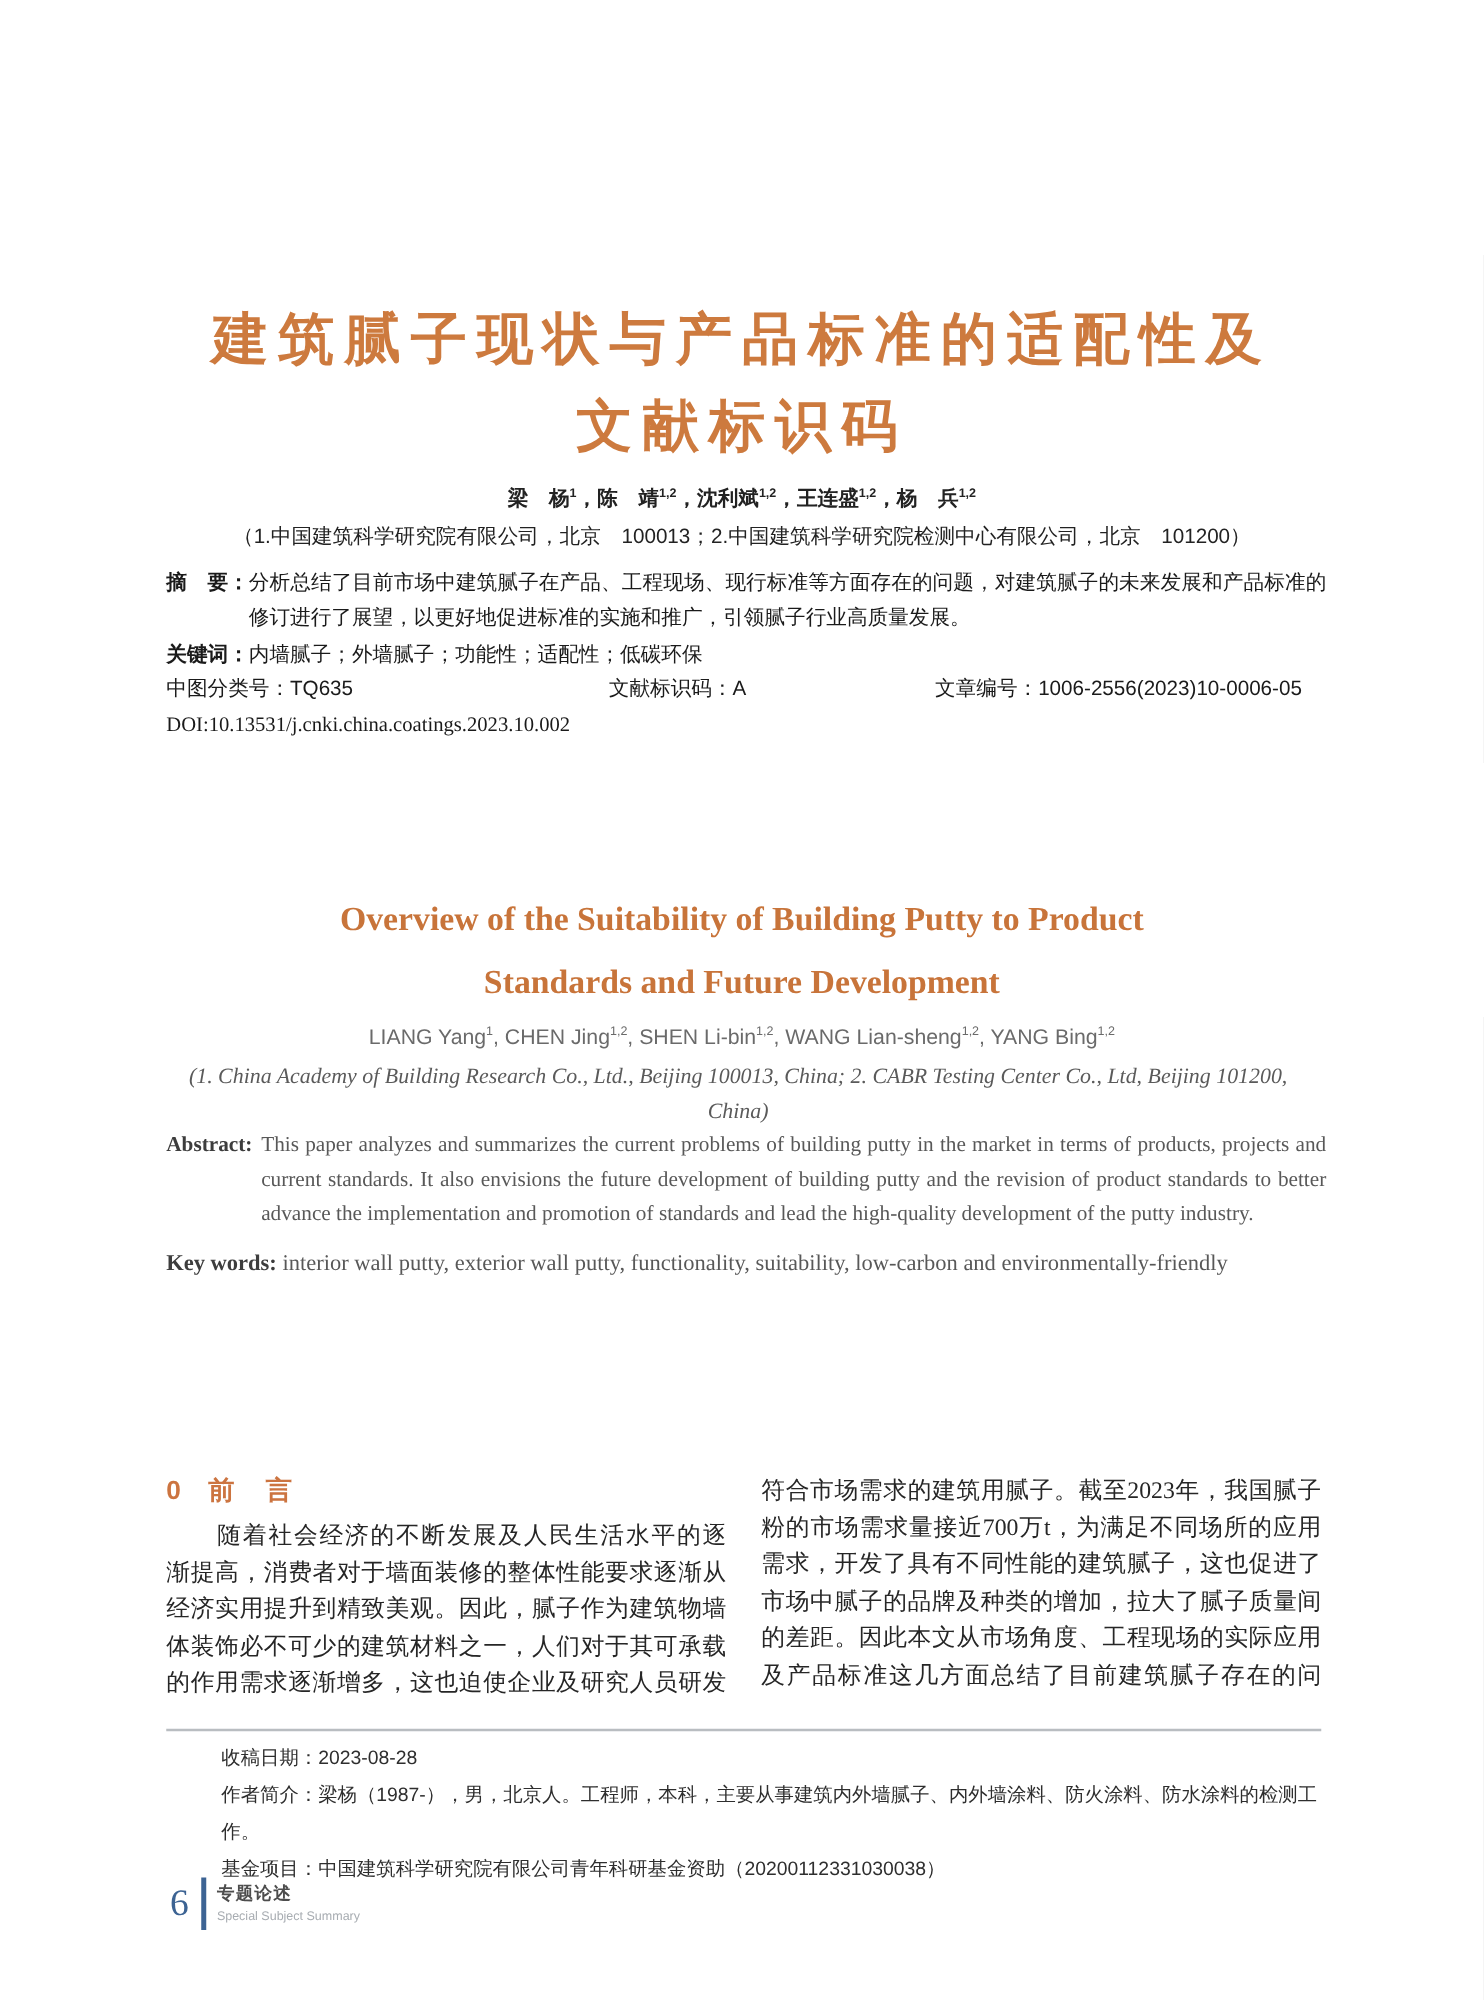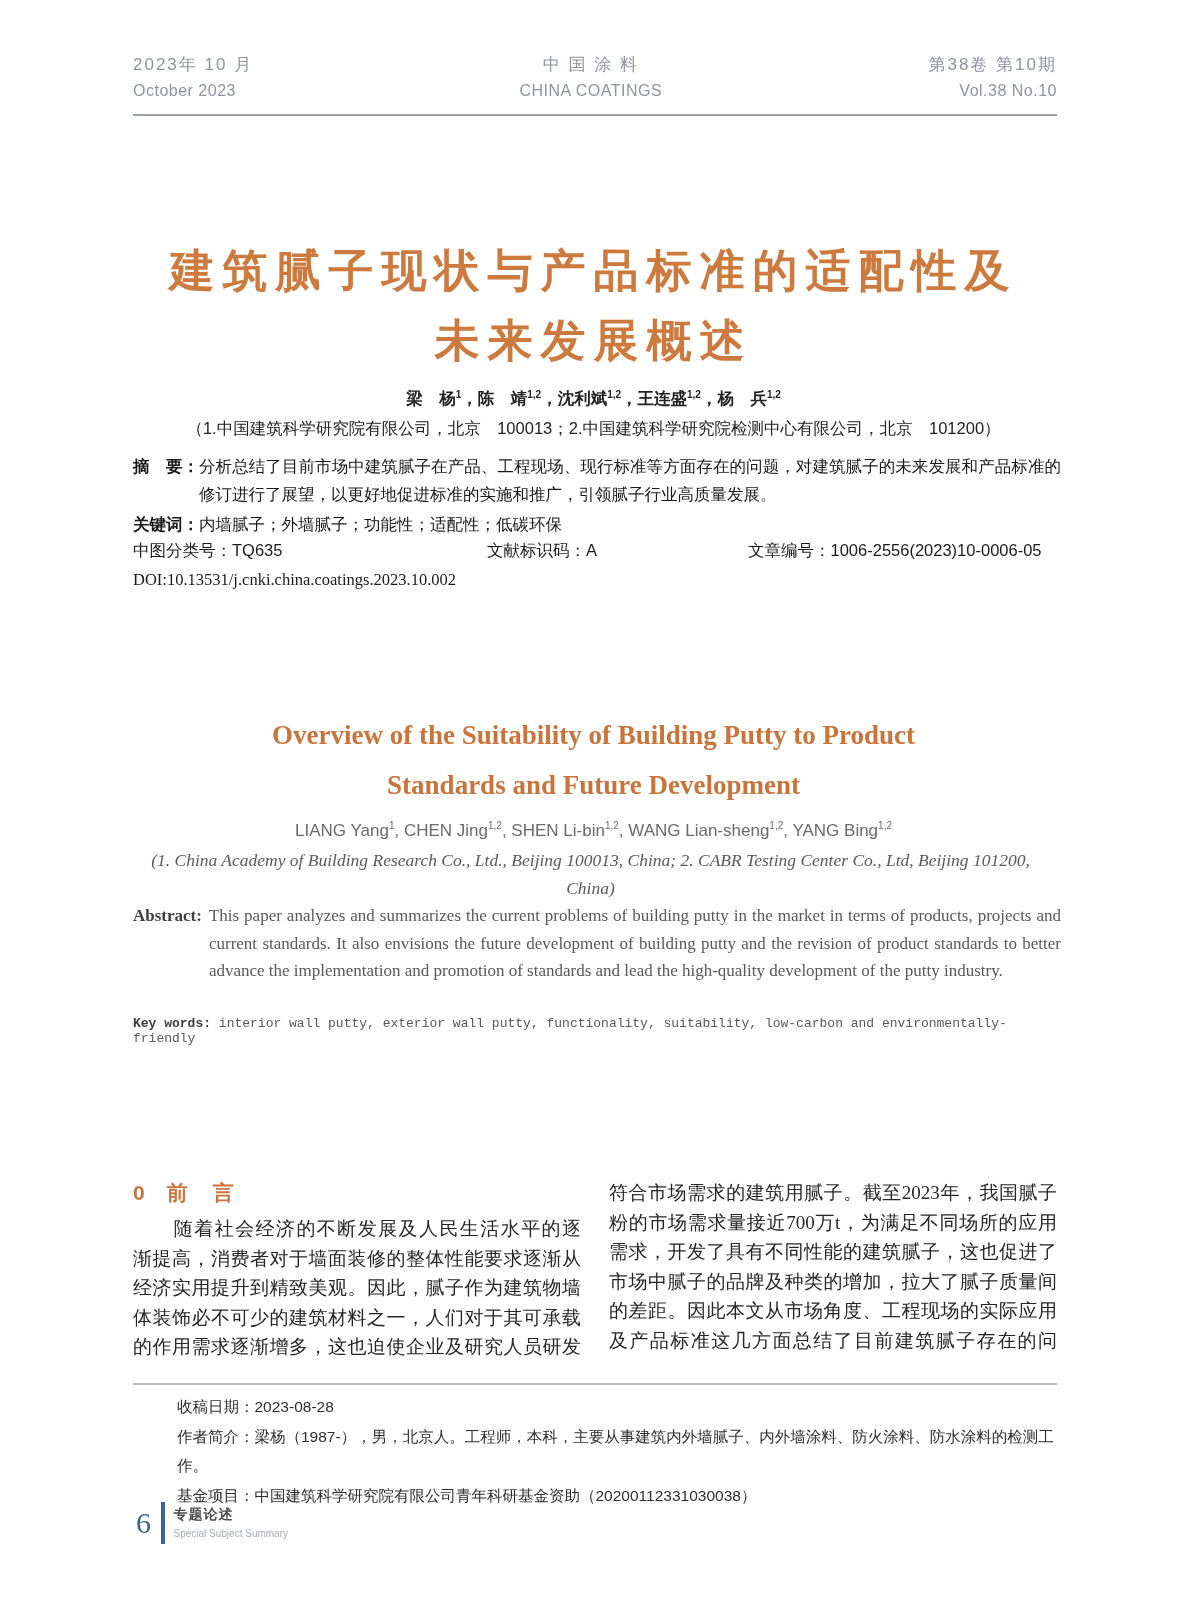--- a/index.html
+++ b/index.html
@@ -105,22 +105,22 @@
     font-family:"Liberation Serif", serif;
     font-size:17px; line-height:27.5px; color:#585858;
   }
   .abstract-en .lbl {
     font-weight:bold; white-space:nowrap; flex:0 0 auto;
     color:#3d3d3d; padding-right:7px;
   }
   .abstract-en .txt { text-align:justify; }
   .keywords-en {
     position:absolute; top:1000px; left:133px; right:126px;
-    font-family:Liberation Mono, monospace;
-    font-size:13px; color:#585858;margin-top:16px;
+    font-family:Liberation Serif, serif;
+    font-size:18px; color:#585858;
   }
   .keywords-en .lbl { font-weight:bold; color:#3d3d3d; }
 
   
   .body-cols {
     position:absolute; top:1178px; left:133px; right:130px;
     display:flex; gap:28px;
   }
   .col { flex:1 1 0; min-width:0; }
   .sec-heading {
@@ -157,38 +157,24 @@
   }
   .pf-bar { width:3.5px; height:42px; background:#3c6393; margin-right:9px; }
   .pf-col .pf-cn { font-size:14px; font-weight:bold; color:#4d4d4d; letter-spacing:1px; line-height:22px; }
   .pf-col .pf-en { font-size:10px; color:#a8adb2; line-height:18px; }
 </style>
 </head>
 <body>
 
 <div class="page">
 
-  <div class="jheader">
-    <div class="cell c-left">
-      <div class="jh-cn">2023年 10 月</div>
-      <div class="jh-en">October 2023</div>
-    </div>
-    <div class="cell c-mid">
-      <div class="jh-cn">中 国 涂 料</div>
-      <div class="jh-en">CHINA COATINGS</div>
-    </div>
-    <div class="cell c-right">
-      <div class="jh-cn">第38卷 第10期</div>
-      <div class="jh-en">Vol.38  No.10</div>
-    </div>
-  </div>
 
   <div class="cn-title">
     <div>建筑腻子现状与产品标准的适配性及</div>
-    <div>未来发展概述</div>
+    <div>文献标识码</div>
   </div>
 
   <div class="authors-cn"><span><span>梁　杨</span><sup>1</sup><span>，</span></span><span><span>陈　靖</span><sup>1,2</sup><span>，</span></span><span><span>沈利斌</span><sup>1,2</sup><span>，</span></span><span><span>王连盛</span><sup>1,2</sup><span>，</span></span><span><span>杨　兵</span><sup>1,2</sup><span></span></span></div>
 
   <div class="affil-cn">（1.中国建筑科学研究院有限公司，北京　100013；2.中国建筑科学研究院检测中心有限公司，北京　101200）</div>
 
   <div class="abstract-cn">
     <span class="lbl">摘　要：</span>
     <div class="txt">分析总结了目前市场中建筑腻子在产品、工程现场、现行标准等方面存在的问题，对建筑腻子的未来发展和产品标准的修订进行了展望，以更好地促进标准的实施和推广，引领腻子行业高质量发展。</div>
   </div>

